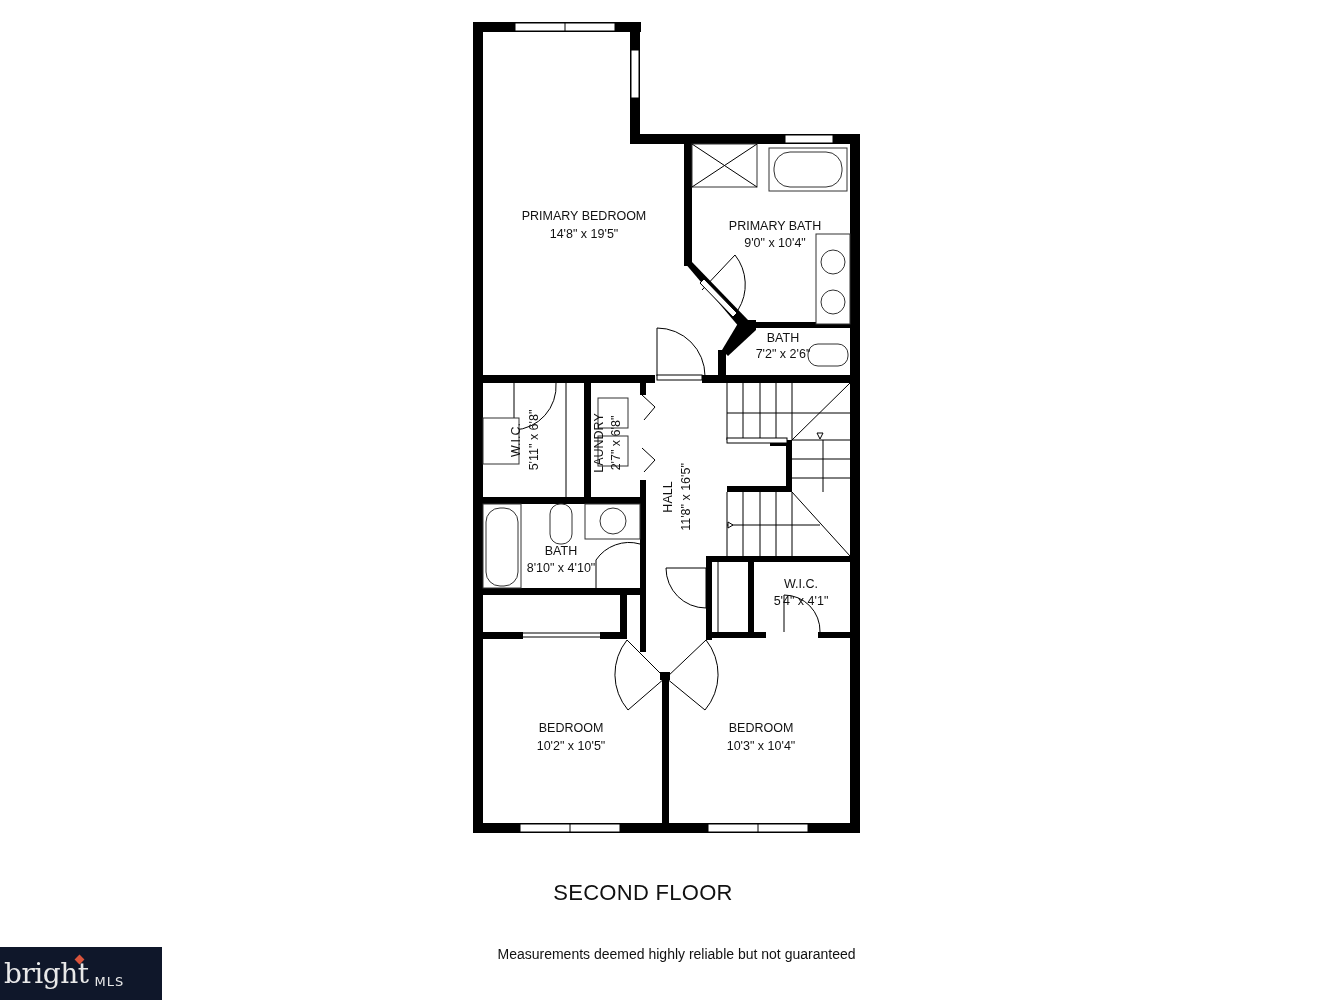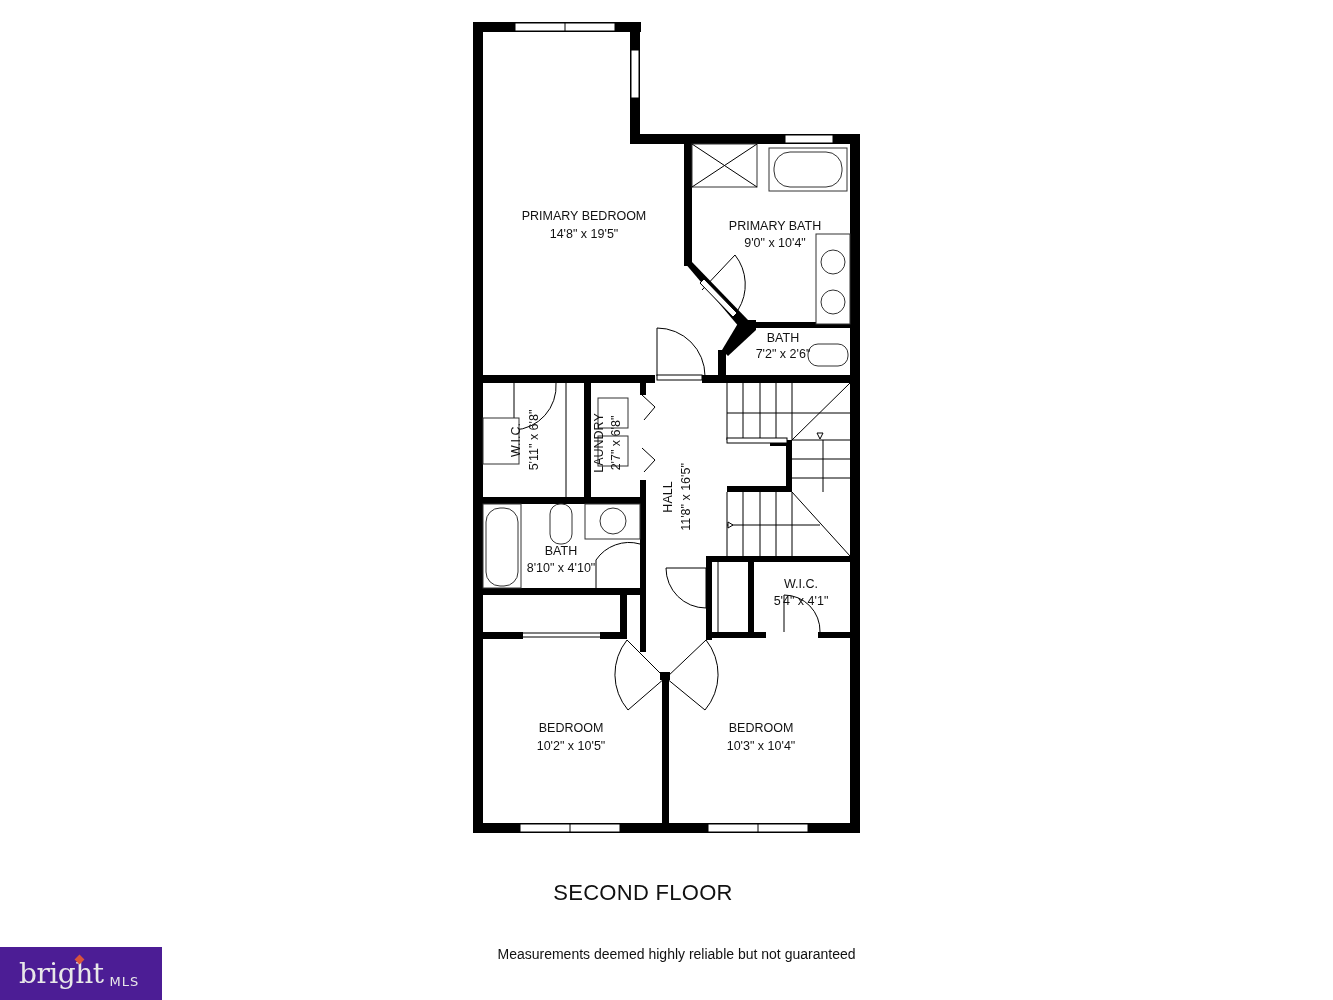--- a/index.html
+++ b/index.html
@@ -5,21 +5,21 @@
   html, body { margin: 0; padding: 0; background: #ffffff; }
   body { width: 1333px; height: 1000px; position: relative; overflow: hidden; font-family: "Liberation Sans", sans-serif; }
   #plan { position: absolute; left: 0; top: 0; width: 1333px; height: 1000px; }
   .wall { fill: #000; }
   .thin { stroke: #000; stroke-width: 1; fill: none; }
   .fix { stroke: #333; stroke-width: 1; fill: #fff; }
   .win { fill: #fff; stroke: #000; stroke-width: 1; }
   .lbl { font-family: "Liberation Sans", sans-serif; font-size: 12.5px; fill: #111; text-anchor: middle; }
   .title { position: absolute; left: 0; width: 1286px; top: 880px; text-align: center; font-size: 22px; color: #111; letter-spacing: 0.3px; }
   .disclaimer { position: absolute; left: 0; width: 1353px; top: 946px; text-align: center; font-size: 14px; color: #111; }
-  .logo { position: absolute; left: 0; top: 947px; width: 162px; height: 53px; background: #4c1d95; display: flex; align-items: center; justify-content: flex-start; padding-left: 19px; box-sizing: border-box; }
+  .logo { position: absolute; left: 0; top: 947px; width: 162px; height: 53px; background: #0f172a; display: flex; align-items: center; justify-content: flex-start; padding-left: 4px; box-sizing: border-box; }
   .logo-word { font-family: "DejaVu Serif", serif; font-size: 28px; color: #e8e8e8; letter-spacing: -0.5px; position: relative; }
   .logo-dot { position: absolute; width: 7px; height: 7px; background: #d9543c; transform: rotate(45deg); top: 9px; left: 76px; }
   .logo-mls { font-family: "DejaVu Sans", sans-serif; font-size: 13px; color: #e8e8e8; margin-left: 6px; margin-top: 16px; letter-spacing: 1px; }
 </style>
 </head>
 <body>
 
 <svg id="plan" viewBox="0 0 1333 1000" xmlns="http://www.w3.org/2000/svg">
 
   <g>

